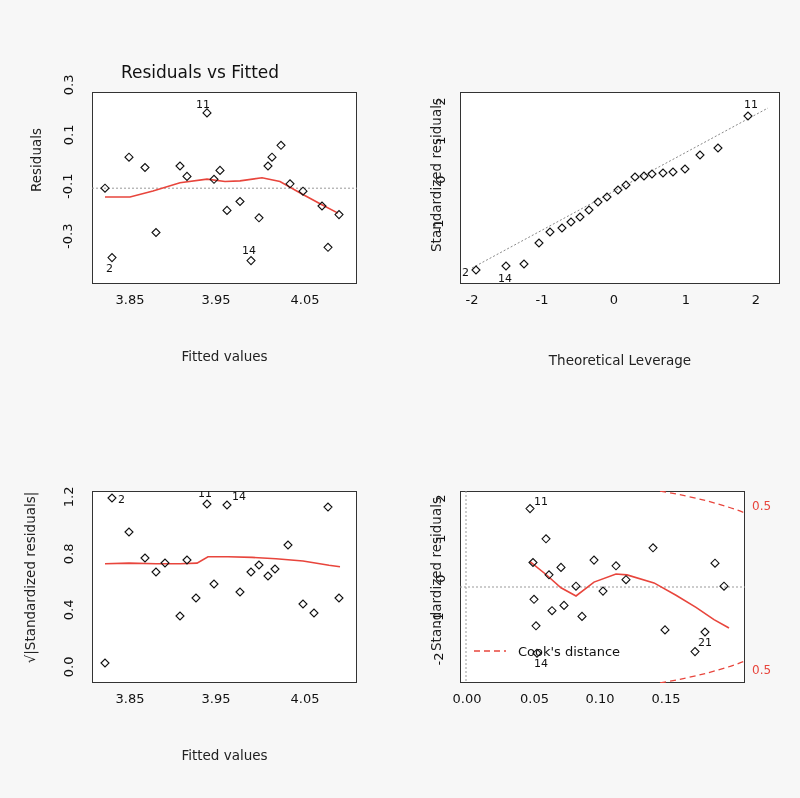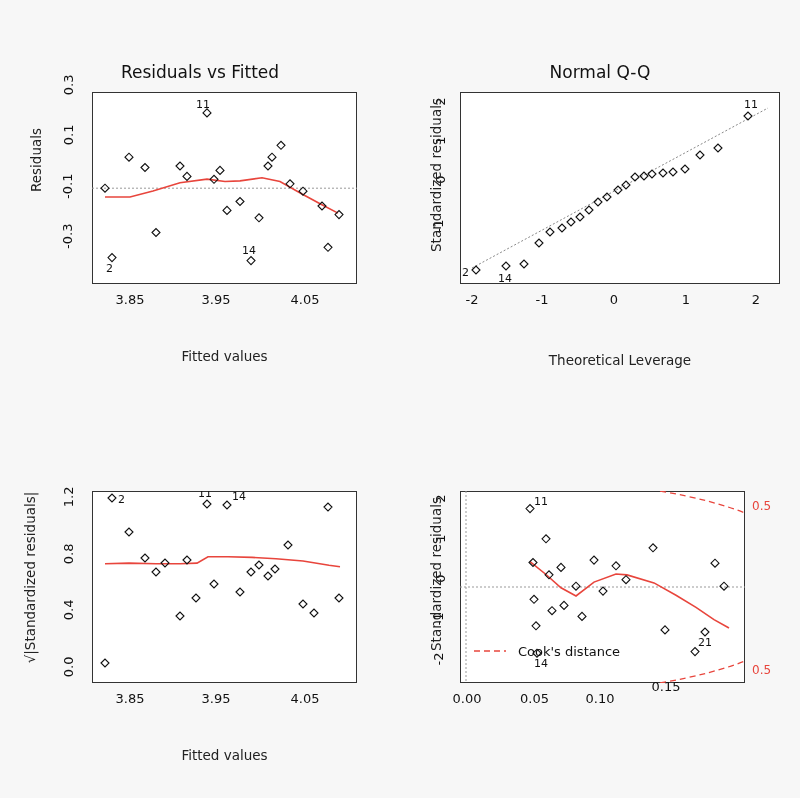--- a/index.html
+++ b/index.html
@@ -105,21 +105,20 @@
 
     <div class="tick-label" style="left:110px;top:292px;width:40px;text-align:center;">3.85</div>
     <div class="tick-label" style="left:196px;top:292px;width:40px;text-align:center;">3.95</div>
     <div class="tick-label" style="left:285px;top:292px;width:40px;text-align:center;">4.05</div>
 
     <div class="axis-label" style="left:92px;top:348px;width:265px;">Fitted values</div>
     <div class="axis-label vertical" style="left:28px;top:250px;width:180px;">Residuals</div>
   </div>
 
   <div class="panel" style="left:400px;top:0;width:400px;height:399px;">
-    <div class="plot-title" style="left:0;top:62px;width:400px;">Normal Q-Q</div>
     <div class="frame" style="left:60px;top:92px;width:320px;height:192px;"></div>
 
     <svg width="320" height="192" style="position:absolute;left:60px;top:92px;">
       <line x1="12" y1="176" x2="308" y2="16" stroke="#888888" stroke-width="1" stroke-dasharray="2,2"></line>
       <g fill="none" stroke="#111111" stroke-width="1.1">
         <path d="M16,178 l4,-4 l4,4 l-4,4 z" transform="translate(-4,0)"></path>
         <path d="M46,174 l4,-4 l4,4 l-4,4 z" transform="translate(-4,0)"></path>
         <path d="M64,172 l4,-4 l4,4 l-4,4 z" transform="translate(-4,0)"></path>
         <path d="M79,151 l4,-4 l4,4 l-4,4 z" transform="translate(-4,0)"></path>
         <path d="M90,140 l4,-4 l4,4 l-4,4 z" transform="translate(-4,0)"></path>
@@ -257,18 +256,18 @@
 
     <div class="tick-label" style="left:28px;top:100px;width:24px;text-align:right;transform:rotate(-90deg);transform-origin:center;">2</div>
     <div class="tick-label" style="left:28px;top:140px;width:24px;text-align:right;transform:rotate(-90deg);transform-origin:center;">1</div>
     <div class="tick-label" style="left:28px;top:180px;width:24px;text-align:right;transform:rotate(-90deg);transform-origin:center;">0</div>
     <div class="tick-label" style="left:24px;top:220px;width:28px;text-align:right;transform:rotate(-90deg);transform-origin:center;">-1</div>
     <div class="tick-label" style="left:24px;top:260px;width:28px;text-align:right;transform:rotate(-90deg);transform-origin:center;">-2</div>
 
     <div class="tick-label" style="left:44px;top:292px;width:46px;text-align:center;">0.00</div>
     <div class="tick-label" style="left:120px;top:292px;width:46px;text-align:left;">0.05</div>
     <div class="tick-label" style="left:177px;top:292px;width:46px;text-align:center;">0.10</div>
-    <div class="tick-label" style="left:243px;top:280px;width:46px;text-align:center;">0.15</div>
+    <div class="tick-label" style="left:243px;top:292px;width:46px;text-align:center;">0.15</div>
 
     <div class="axis-label vertical" style="left:28px;top:280px;width:210px;">Standardized residuals</div>
   </div>
 
 </div>
 
 </body></html>

